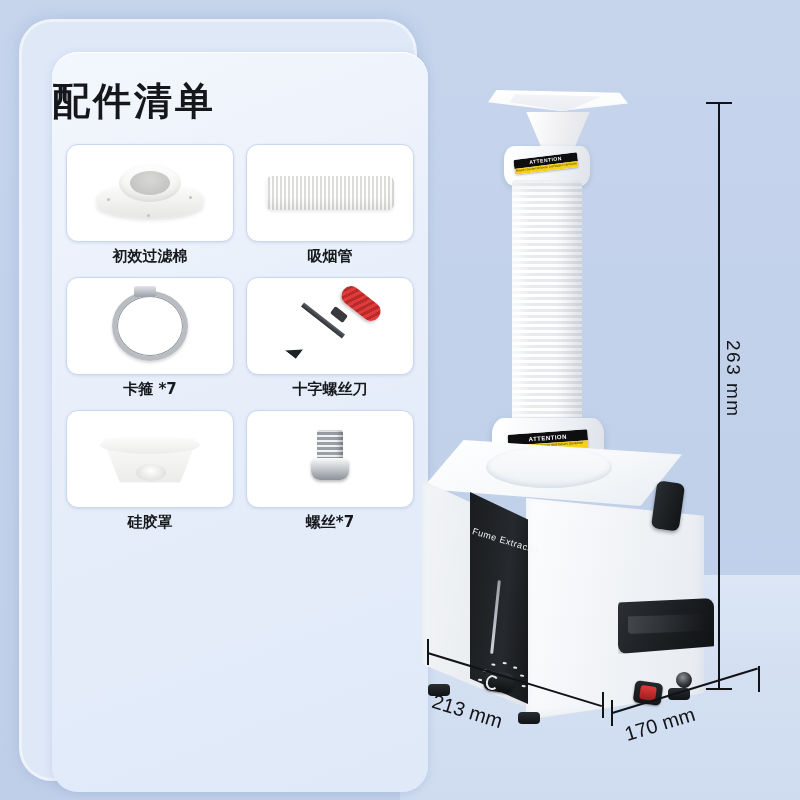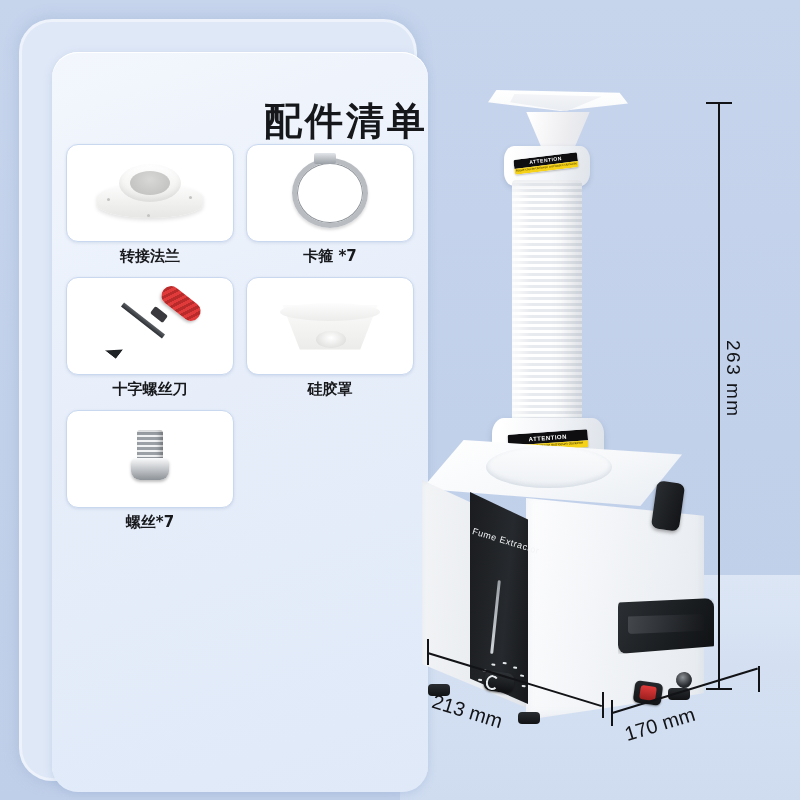--- a/index.html
+++ b/index.html
@@ -26,22 +26,22 @@
     box-shadow:0 0 0 3px #eef3fb, 0 0 14px 4px rgba(140,165,200,.35);
   }
   .panel{
     position:absolute;left:30px;top:30px;width:376px;height:740px;
     border-radius:26px;
     background:linear-gradient(160deg,#f3f7fd 0%,#e7eefa 45%,#dfe9f8 100%);
     box-shadow:inset 0 1px 0 #ffffff, 0 2px 8px rgba(120,150,195,.25);
     overflow:hidden;
   }
   .panel-title{
-    position:absolute;top:44px;left:0;width:100%;
-    text-align:right;
+    position:absolute;top:24px;left:0;width:100%;
+    text-align:left;
     font-size:38px;font-weight:bold;color:#15171a;
     letter-spacing:3px;
     font-family:"DejaVu Sans","Liberation Sans",sans-serif;
   }
   .grid{
     position:absolute;top:92px;left:14px;width:348px;
     display:grid;grid-template-columns:1fr 1fr;
     column-gap:12px;row-gap:4px;
   }
   .cell{display:flex;flex-direction:column;align-items:center;}
@@ -252,24 +252,30 @@
           <div class="thumb">
             <div class="flange">
               <div class="base"></div>
               <div class="scr" style="left:10px;top:36px;"></div>
               <div class="scr" style="left:92px;top:34px;"></div>
               <div class="scr" style="left:50px;top:52px;"></div>
               <div class="neck"></div>
               <div class="hole"></div>
             </div>
           </div>
-          <div class="cap">转接法兰</div>
-        </div>
-
-
+          <div class="cap">初效过滤棉</div>
+        </div>
+
+
+        <div class="cell">
+          <div class="thumb">
+            <div class="hose"></div>
+          </div>
+          <div class="cap">吸烟管</div>
+        </div>
 
 
         <div class="cell">
           <div class="thumb">
             <div class="clamp">
                 <div class="head"></div>
               </div>
           </div>
           <div class="cap">卡箍 *7</div>
         </div>

